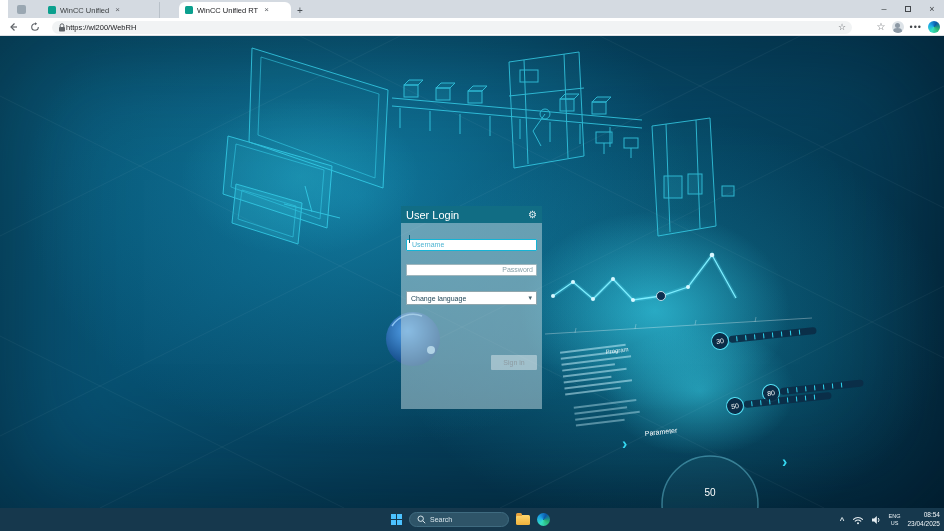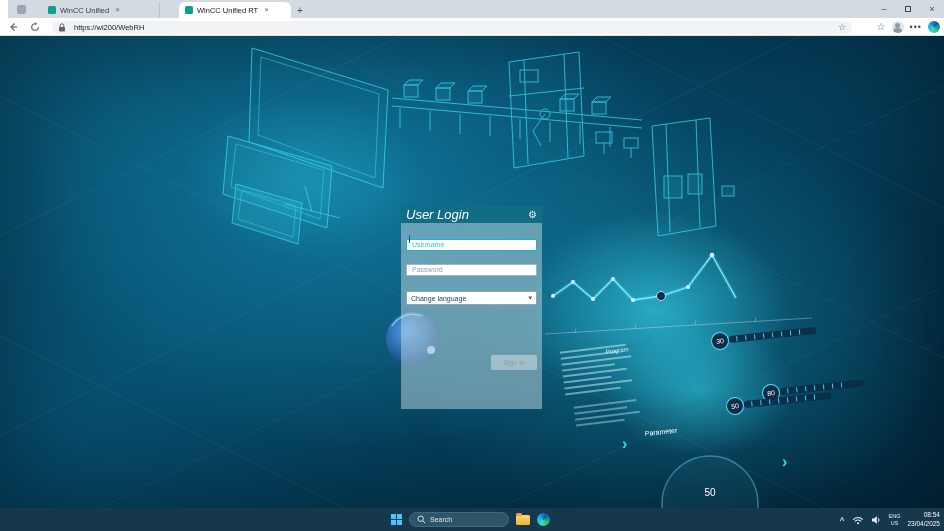--- a/index.html
+++ b/index.html
@@ -17,21 +17,21 @@
   .tab.active { width:112px; background:#ffffff; border-radius:6px 6px 0 0; color:#202124;margin-left:19px; }
   .newtab-btn { font-size:10px; color:#4a4f55; margin-left:6px; padding-bottom:2px; }
   .win-controls { position:absolute; right:0; top:0; height:18px; display:flex; align-items:center; }
   .win-controls span { width:24px; text-align:center; font-size:9px; color:#43474b; line-height:18px; }
   .wc-max i { display:inline-block; width:6px; height:6px; border:1px solid #43474b; }
 
   
   .navbar { position:absolute; top:18px; left:0; right:0; height:18px; background:#ffffff; border-bottom:1px solid #dfe1e5; display:flex; align-items:center; }
   .nav-icon { width:18px; display:flex; justify-content:center; align-items:center; }
   .nav-icon svg { display:block; }
-  .addressbar { position:absolute; left:52px; width:800px; height:13px; top:2.5px; background:#f1f3f4; border-radius:7px; display:flex; align-items:center; padding:0 6px; gap:8px; }
+  .addressbar { position:absolute; left:52px; width:800px; height:13px; top:2.5px; background:#f1f3f4; border-radius:7px; display:flex; align-items:center; padding:0 6px; gap:0; }
   .addr-url { font-size:7.5px; color:#202124; flex:1; }
   .addr-star { font-size:9px; color:#5f6368; line-height:10px; }
   .nav-right { position:absolute; right:4px; display:flex; align-items:center; gap:6px; }
   .avatar { width:12px; height:12px; border-radius:50%; background:#dde3e8; position:relative; overflow:hidden; }
   .avatar::before { content:""; position:absolute; left:3.5px; top:2px; width:5px; height:5px; border-radius:50%; background:#8d99a5; }
   .avatar::after { content:""; position:absolute; left:1.5px; top:7.5px; width:9px; height:6px; border-radius:50%; background:#8d99a5; }
   .ellipsis { font-size:9px; color:#43474b; letter-spacing:1px; }
   .edge-logo { width:12px; height:12px; border-radius:50%; background:conic-gradient(from 210deg, #35e0c0, #1ca5e8, #0a57a8, #2bb673, #35e0c0); }
   .fav-star { font-size:10px; color:#5f6368; }
 
@@ -42,31 +42,31 @@
       radial-gradient(ellipse 400px 300px at 71% 62%, rgba(35,205,240,.30), rgba(35,205,240,0) 70%),
       linear-gradient(140deg, #0a5b7a 0%, #075172 35%, #053d58 65%, #032c42 100%);
     box-shadow: inset 0 0 120px rgba(0,10,20,.55);
   }
   .scene { position:absolute; top:0; left:0; }
   .scene text { font-family:"Liberation Sans", sans-serif; }
 
   
   .login-panel { position:absolute; left:401px; top:170px; width:141px; height:203px; background:rgba(187,213,221,.52); z-index:5; }
   .login-header { height:17px; background:rgba(10,104,128,.92); display:flex; align-items:center; justify-content:space-between; padding:0 5px; }
-  .login-title { color:#fff; font-size:13px;font-style:italic; }
+  .login-title { color:#fff; font-size:11px; }
   .gear { color:#e4eef1; font-size:10px; line-height:10px; }
   .login-body { position:relative; height:154px; padding:5px; }
   .field { position:relative; }
   .field input { width:100%; height:12px; font-size:7px; padding:0 3px 0 5px; border-radius:1px; outline:none; font-family:"Liberation Sans", sans-serif; }
   .username-wrap { margin-top:5px; }
   .username-wrap input { border:1.5px solid #14b4d6; color:#0b607a; }
   .username-wrap input::placeholder { color:#4fb4d2; }
   .caret { position:absolute; left:3px; top:2px; width:1px; height:8px; background:#0b607a; }
   .password-wrap { margin-top:7px; }
-  .password-wrap input { border:1px solid #9fb6bd; color:#3c5a64; }
+  .password-wrap input { border:1px solid #9fb6bd; color:#3c5a64;text-align:right; }
   .password-wrap input::placeholder { color:#8aa2aa; }
   .lang-select { margin-top:15px; height:14px; background:#fff; border:1px solid #8fa6ad; border-radius:1px; display:flex; align-items:center; justify-content:space-between; padding:0 4px; font-size:7px; color:#183f52; }
   .sel-arrow { font-size:7px; color:#44606c; }
   .signin { position:absolute; right:5px; bottom:7px; width:46px; height:15px; background:rgba(255,255,255,.38); border:none; border-radius:1px; font-size:7px; color:#8d9ba2; font-family:"Liberation Sans", sans-serif; }
 
   
   .taskbar { position:absolute; top:508px; left:0; right:0; height:23px; background:#16384d; z-index:6; }
   .tb-center { position:absolute; left:391px; top:0; height:23px; display:flex; align-items:center; gap:7px; }
   .start-icon { display:grid; grid-template-columns:5px 5px; grid-template-rows:5px 5px; gap:1px; }
   .start-icon i { background:#4cc2ff; }

